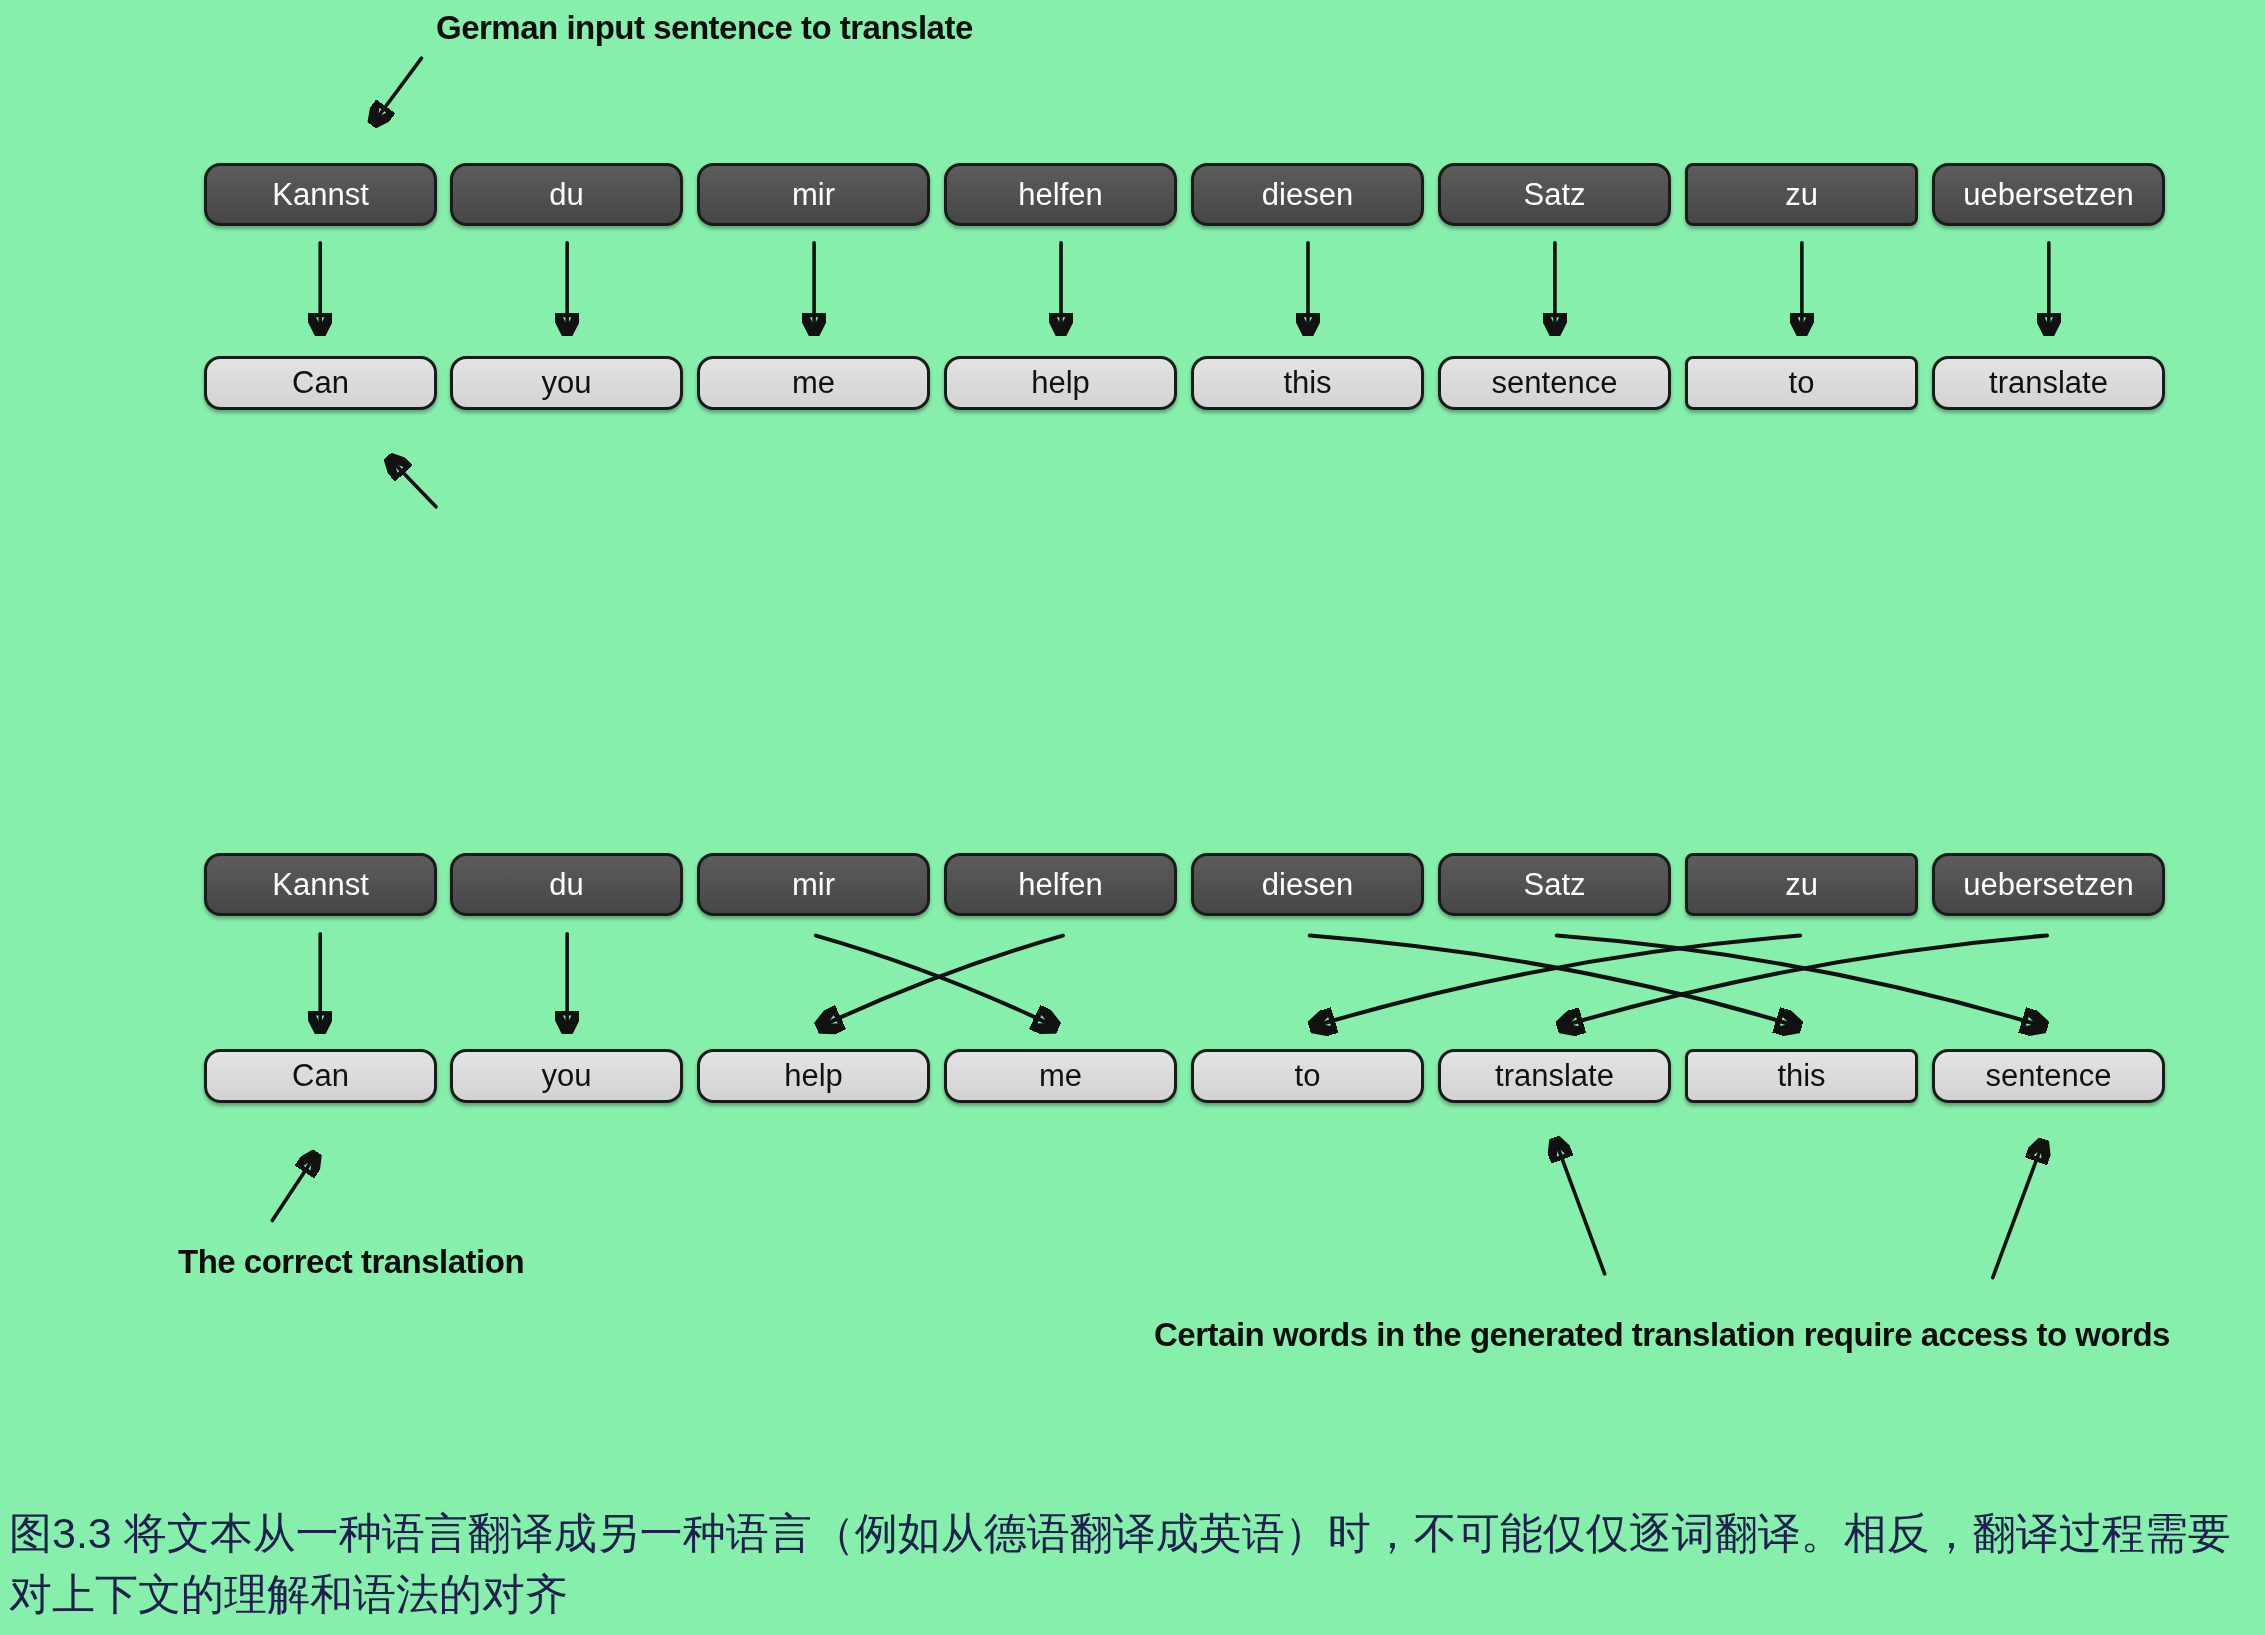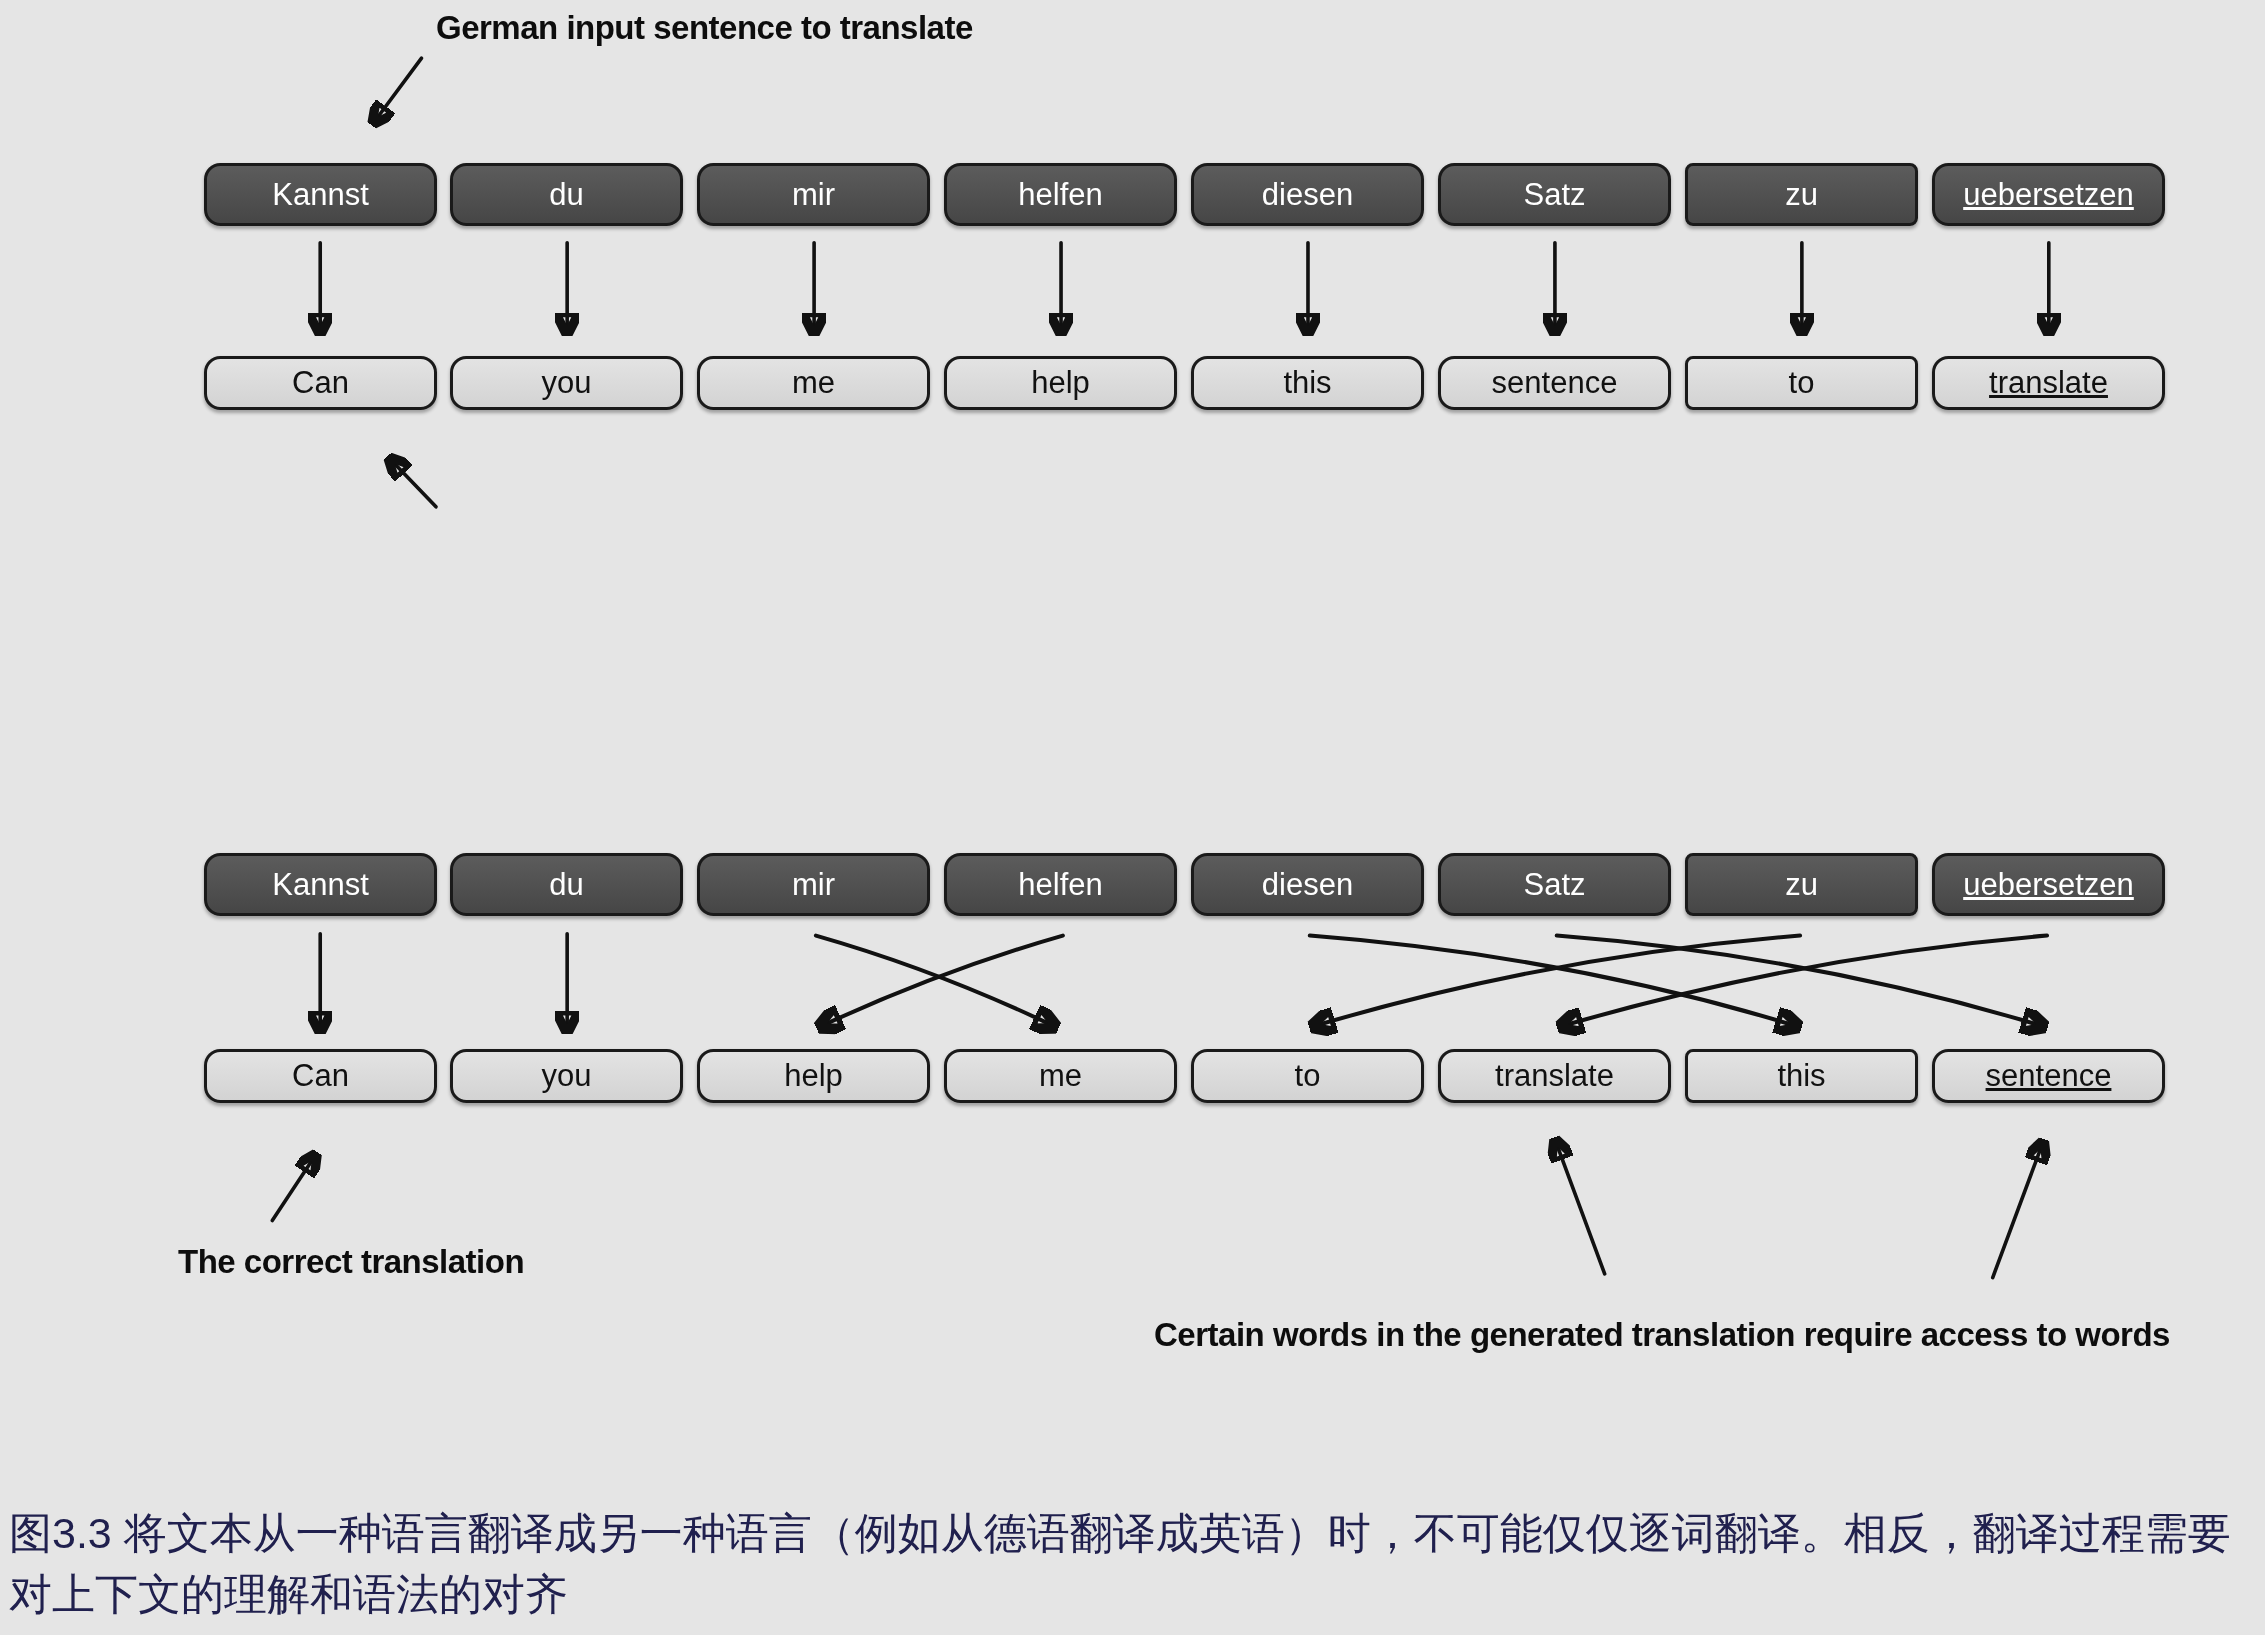--- a/index.html
+++ b/index.html
@@ -1,20 +1,20 @@
 <!DOCTYPE html>
 <html style="font-size:14.5px"><head>
 <meta charset="utf-8">
 <style>
   html,body{margin:0;padding:0;background:#ffffff;}
   .canvas{
     position:relative;
     width:2265px;
     height:1636px;
-    background:#e5e5e5;
+    background:#86efac;
     font-family:"Liberation Sans", sans-serif;
     overflow:hidden;
   }
   .arrow-layer{
     position:absolute;
     left:0;top:0;
     width:2265px;height:1636px;
     pointer-events:none;
   }
   .arrow-layer path{
@@ -43,21 +43,21 @@
   }
   .box.light{
     background:linear-gradient(#e3e3e3,#d3d3d3);
     color:#111111;
   }
   .r1g{top:163px;height:63px;}
   .r1e{top:356px;}
   .r2g{top:853px;height:63px;}
   .r2e{top:1049px;}
   .c0{left:204px;} .c1{left:450px;} .c2{left:697px;} .c3{left:944px;}
-  .c4{left:1191px;} .c5{left:1438px;} .c6{left:1685px;border-radius:8px;} .c7{left:1932px;text-decoration:underline;}
+  .c4{left:1191px;} .c5{left:1438px;} .c6{left:1685px;border-radius:8px;} .c7{left:1932px;}
   .ann{
     position:absolute;
     font-weight:bold;
     color:#0d0d0d;
     letter-spacing:-0.5px;
     white-space:nowrap;
   }
   .ann-german{left:436px;top:9px;font-size:33px;}
   .ann-wbw{left:450px;top:512px;font-size:31px;}
   .ann-correct{left:178px;top:1243px;font-size:33px;}

